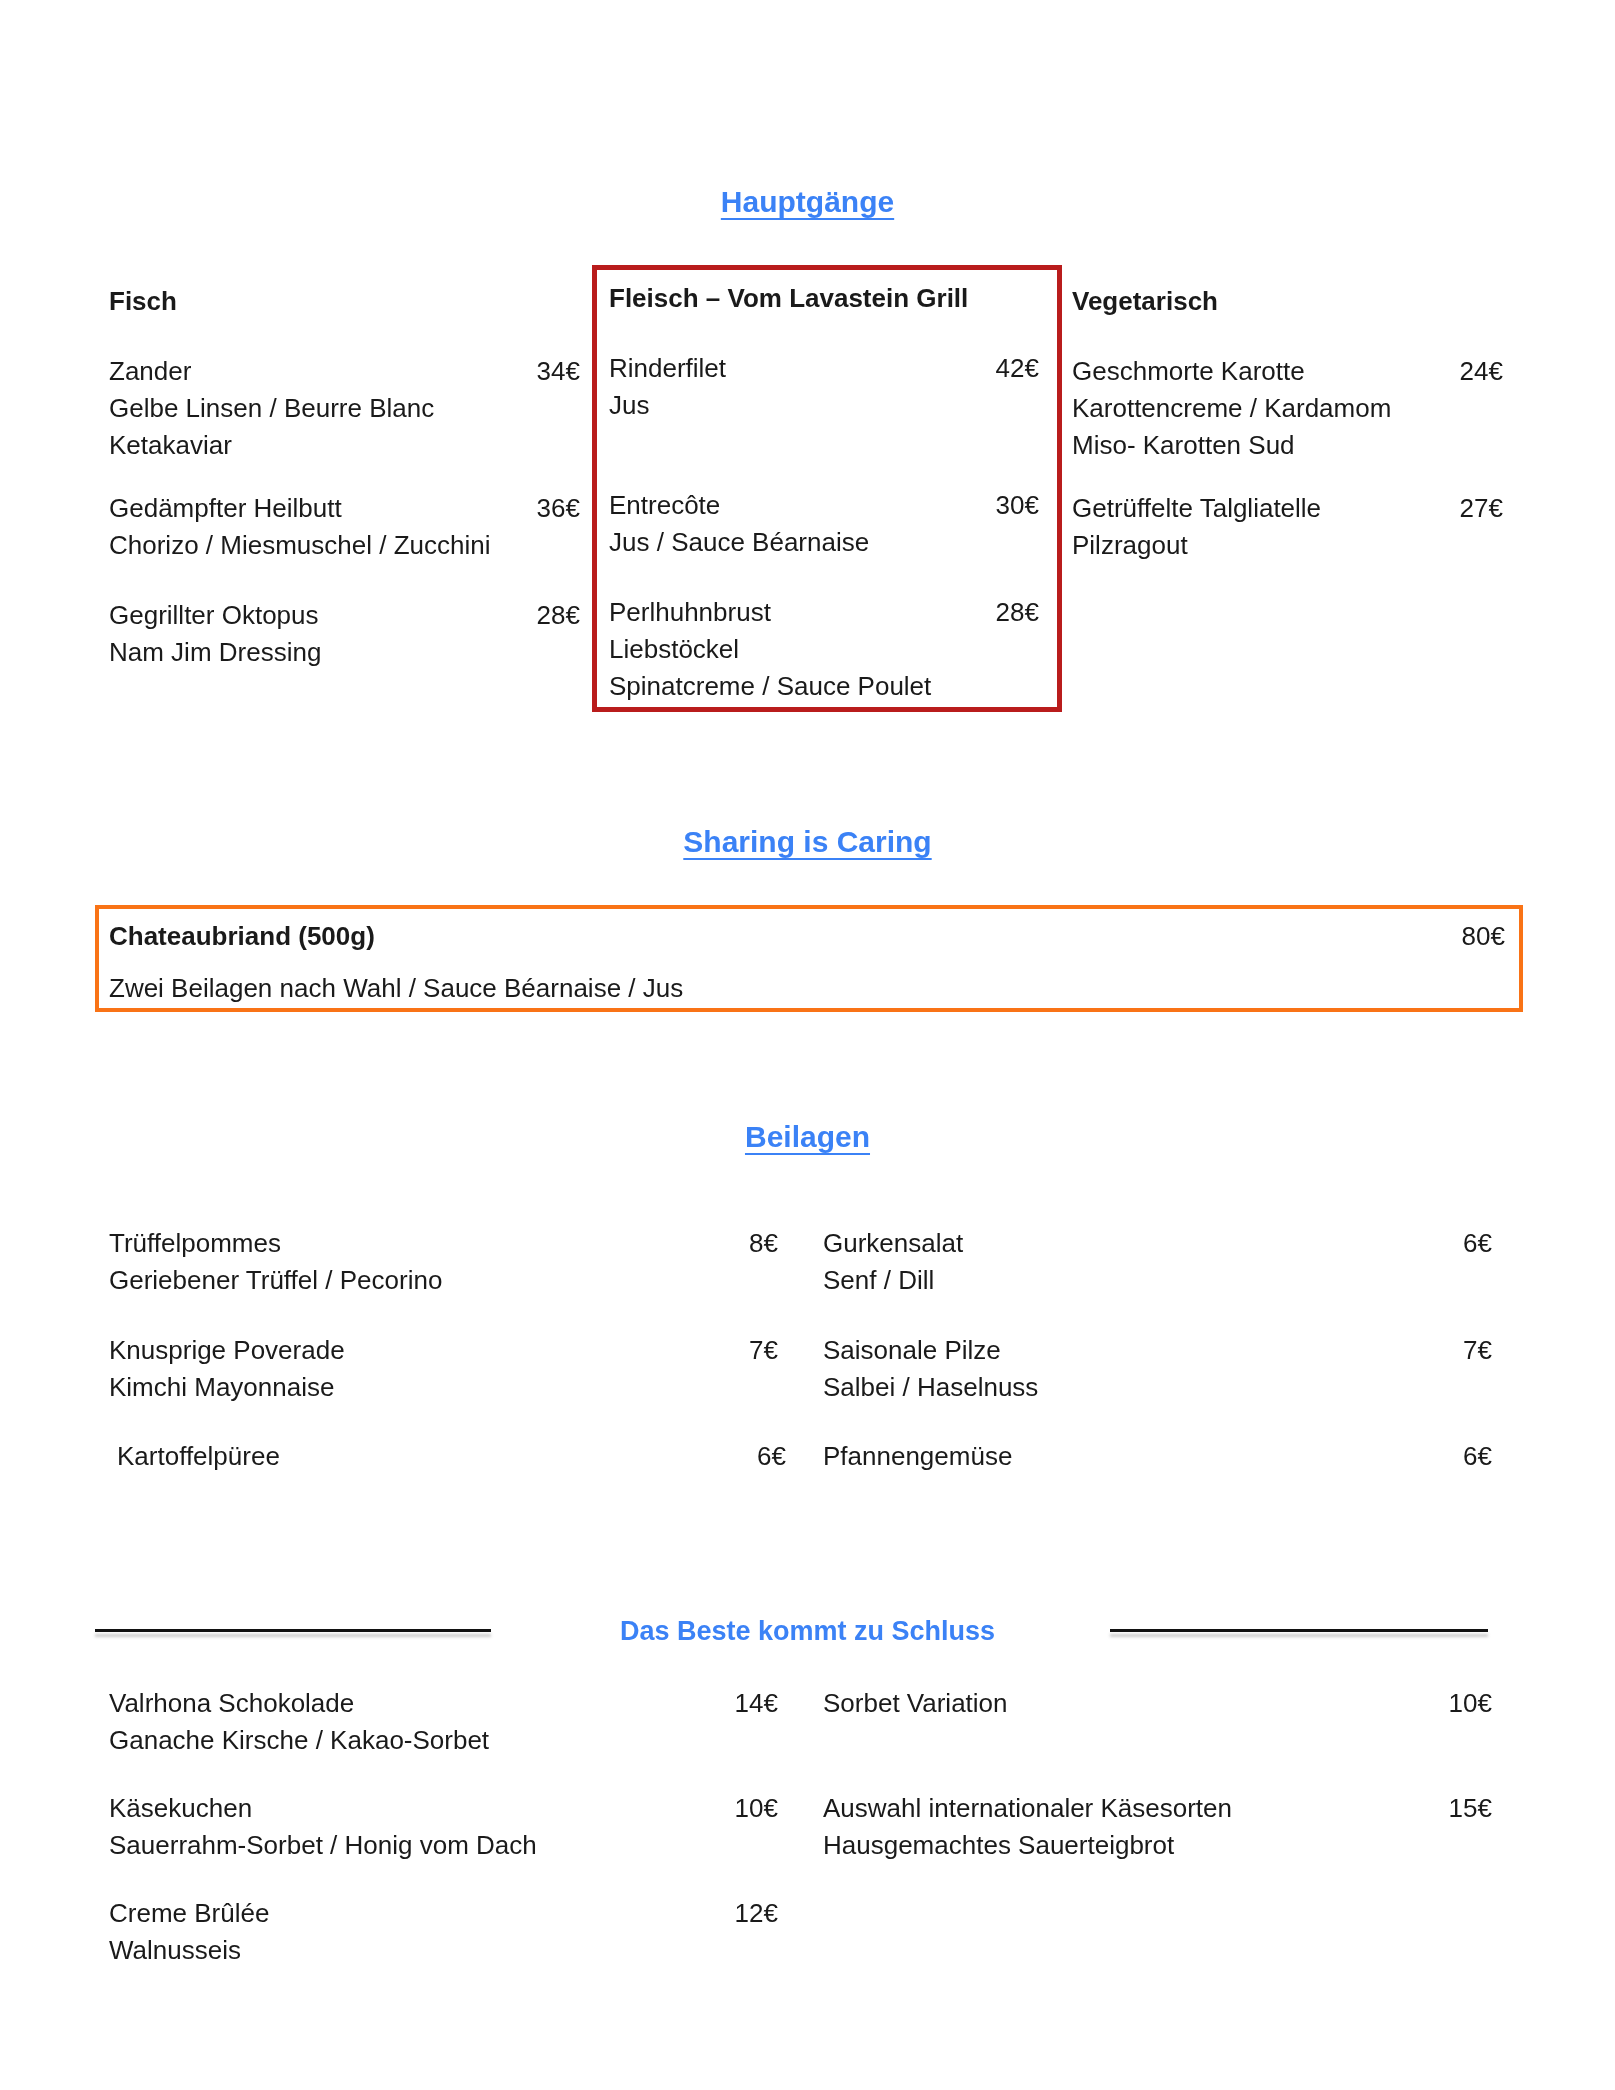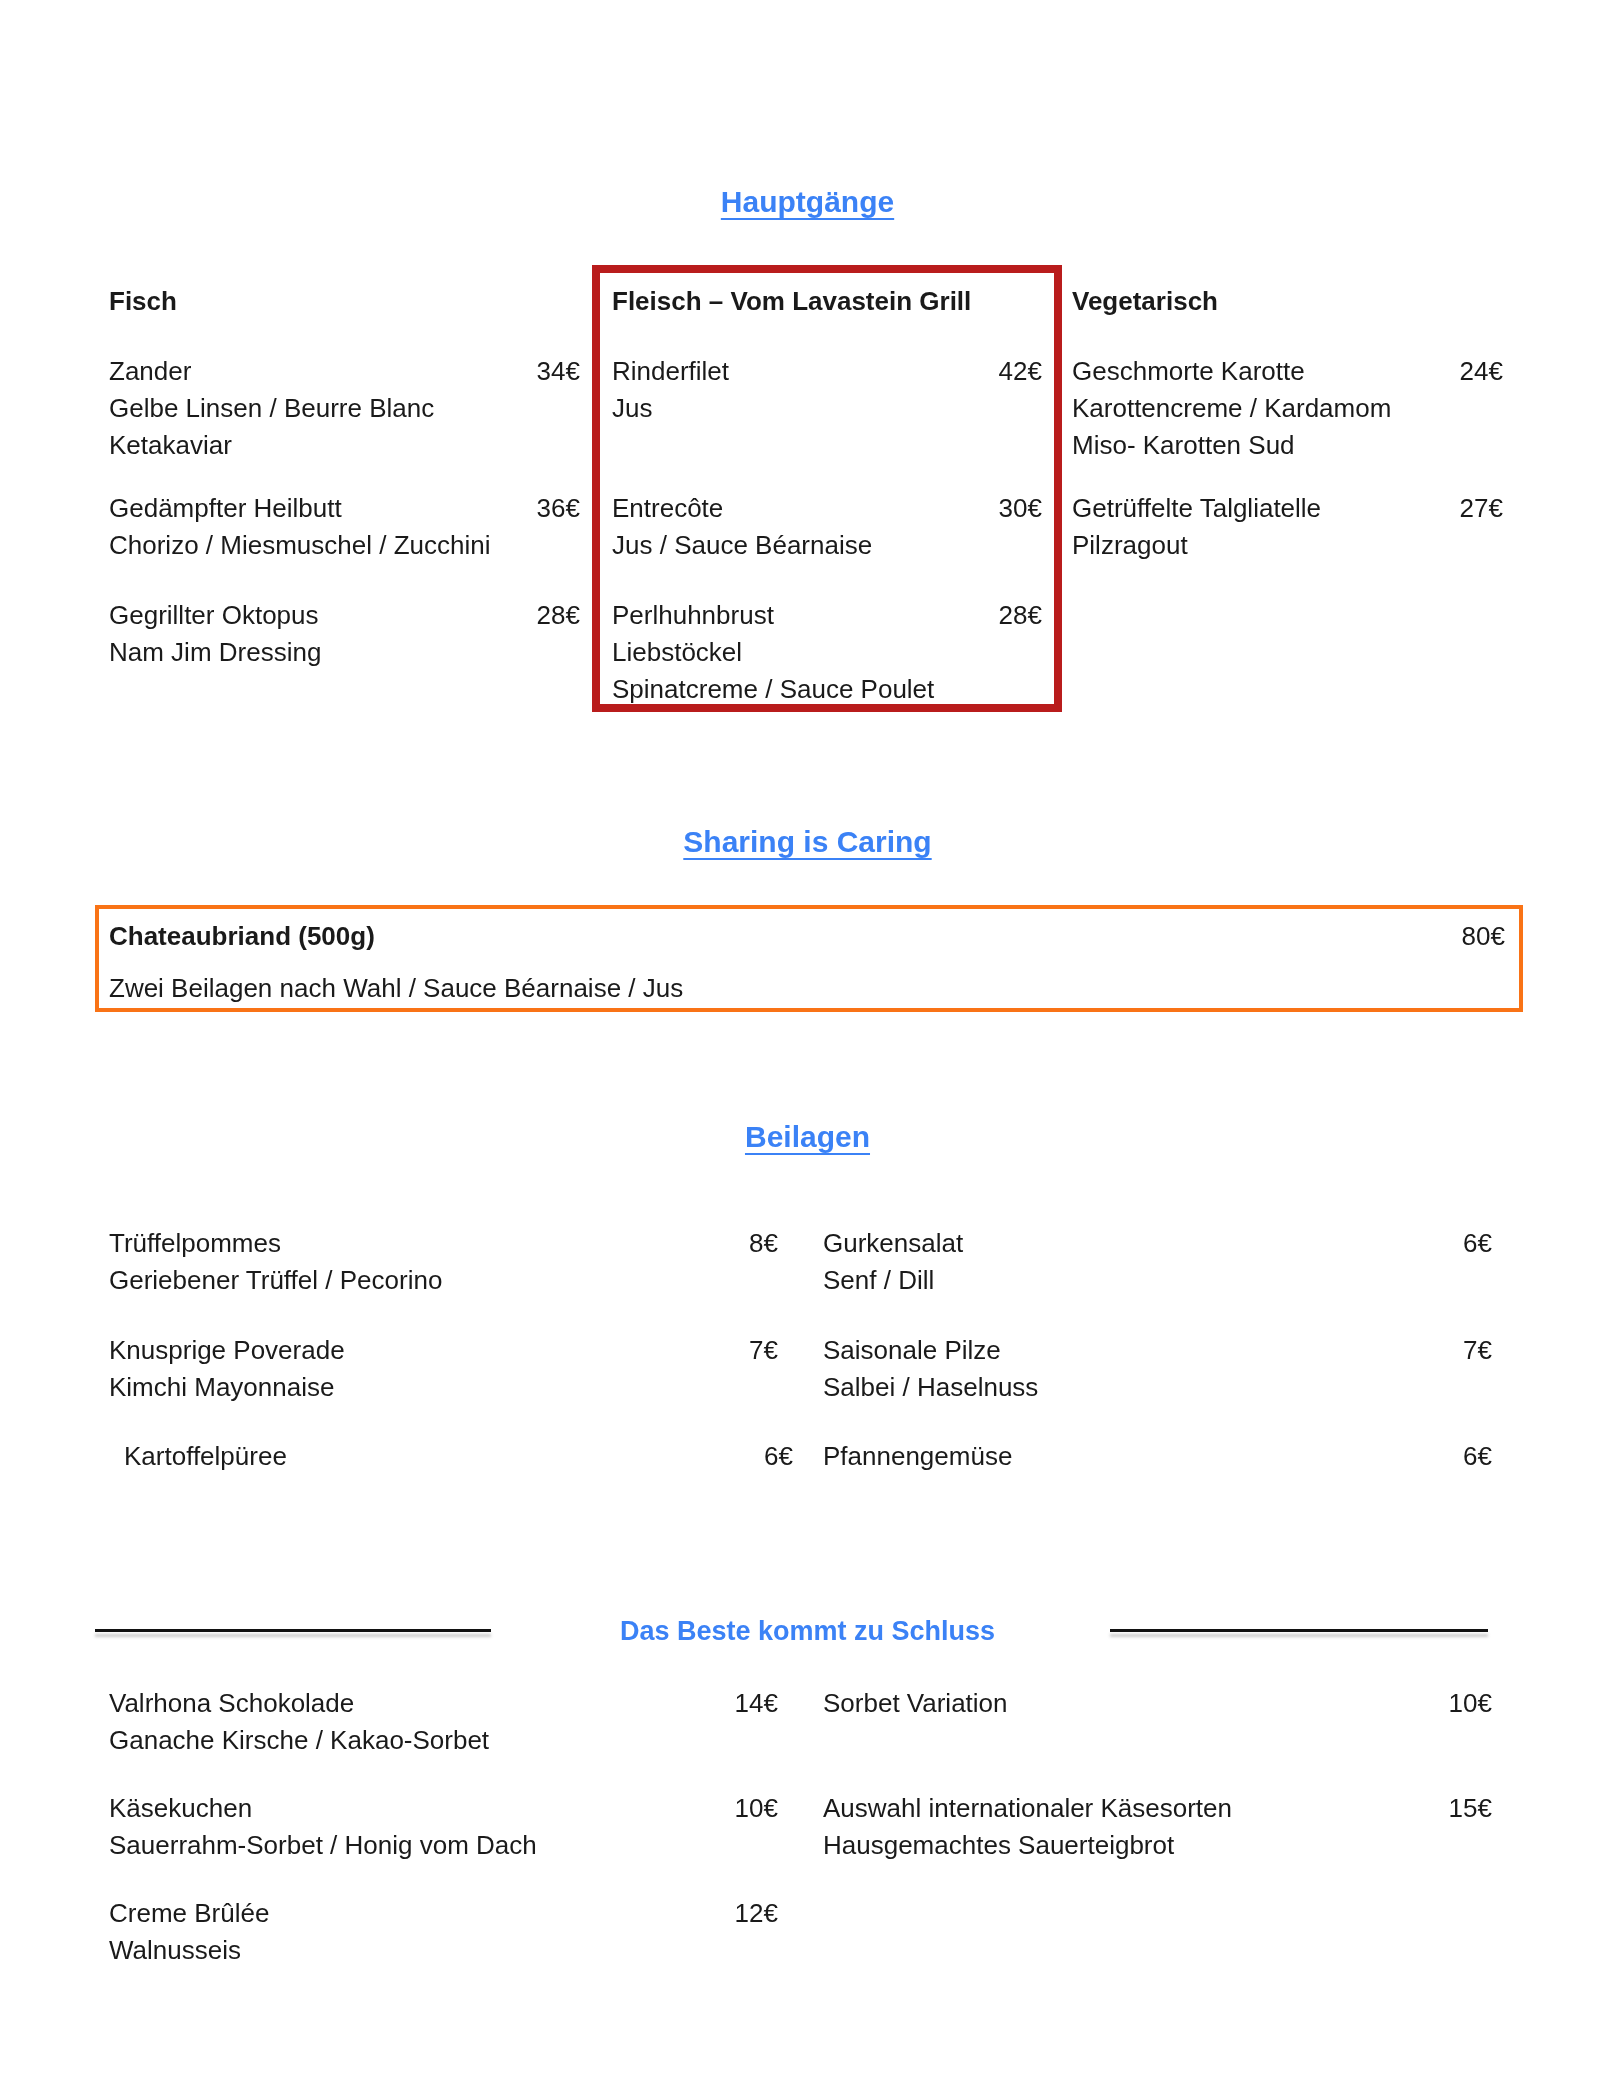--- a/index.html
+++ b/index.html
@@ -26,21 +26,21 @@
   .sec-title.no-underline { font-size:27px; }
   .col { position:absolute; }
   .col-header { font-weight:bold; font-size:26px; line-height:37px; }
   .item { position:absolute; font-size:26px; line-height:37px; }
   .row { display:flex; justify-content:space-between; align-items:baseline; }
   .name { white-space:nowrap; }
   .price { white-space:nowrap; }
   .desc { font-size:26px; line-height:37px; }
   .border-box {
     position:absolute;
-    border:8px solid #b91c1c;
+    border:5px solid #b91c1c;
     background:#ffffff;
   }
   .share-box {
     position:absolute;
     border:4px solid #f97316;
     background:#ffffff;
   }
   .rule {
     position:absolute; height:3px; background:#121212;
     box-shadow:0 5px 3px rgba(110,110,110,0.35);
@@ -162,21 +162,21 @@
       </div>
       <div class="desc">Geriebener Trüffel / Pecorino</div>
     </div>
     <div class="item" style="top:107px; left:0; width:669px;">
       <div class="row">
         <span class="name">Knusprige Poverade</span>
         <span class="price">7€</span>
       </div>
       <div class="desc">Kimchi Mayonnaise</div>
     </div>
-    <div class="item" style="top:213px; left:15px; width:669px;">
+    <div class="item" style="top:213px; left:8px; width:669px;">
       <div class="row">
         <span class="name">Kartoffelpüree</span>
         <span class="price">6€</span>
       </div>
     </div>
   </div>
 
   <div class="col" style="left:823px; top:1225px; width:669px; height:280px;">
     <div class="item" style="top:0; left:0; width:669px;">
       <div class="row">

